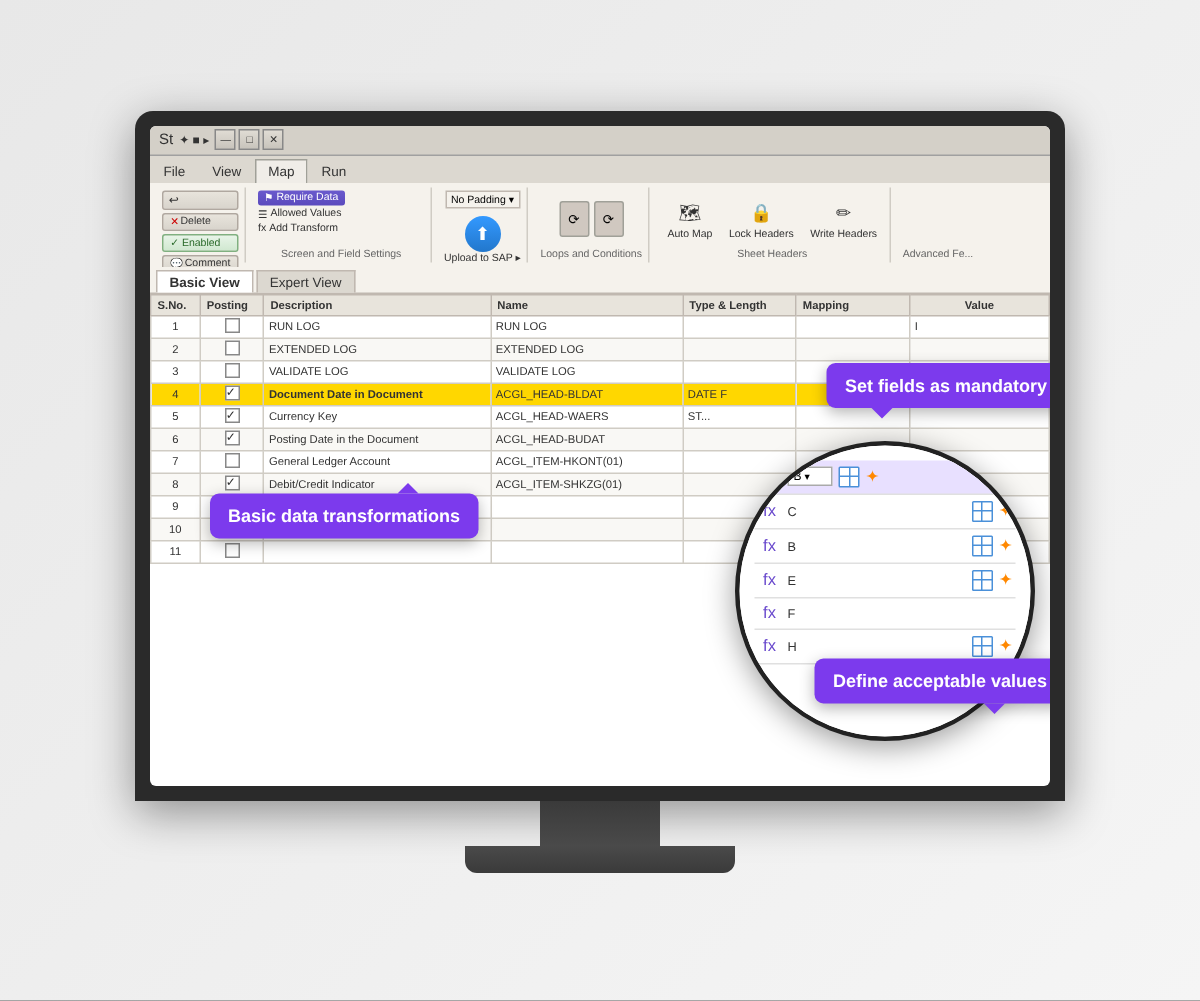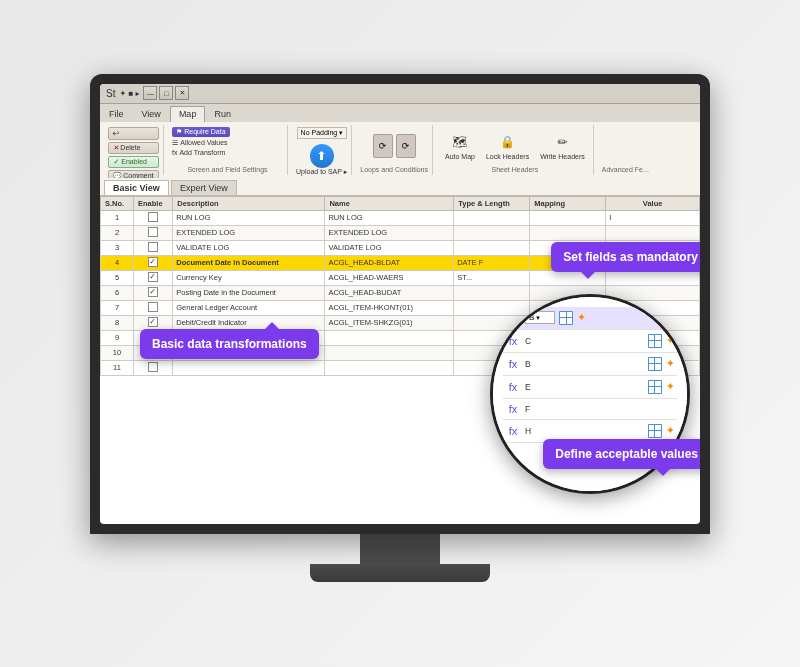--- a/index.html
+++ b/index.html
@@ -623,21 +623,21 @@
           <div class="view-tabs">
             <div class="view-tab active">Basic View</div>
             <div class="view-tab">Expert View</div>
           </div>
 
           <div class="table-container">
             <table class="data-table">
               <thead>
                 <tr>
                   <th class="num-col"><span>S.No.</span></th>
-                  <th class="checkbox-cell"><span>Enable</span></th>
+                  <th class="checkbox-cell"><span>Posting</span></th>
                   <th style="width:130px;"><span>Description</span></th>
                   <th style="width:110px;"><span>Name</span></th>
                   <th style="width:65px;margin-left:34px;"><span>Type &amp; Length</span></th>
                   <th style="width:65px;"><span>Mapping</span></th>
                   <th style="width:80px;text-align:center;"><span>Value</span></th>
                 </tr>
               </thead>
               <tbody>
                 <tr>
                   <td class="num-col"><span>1</span></td>

